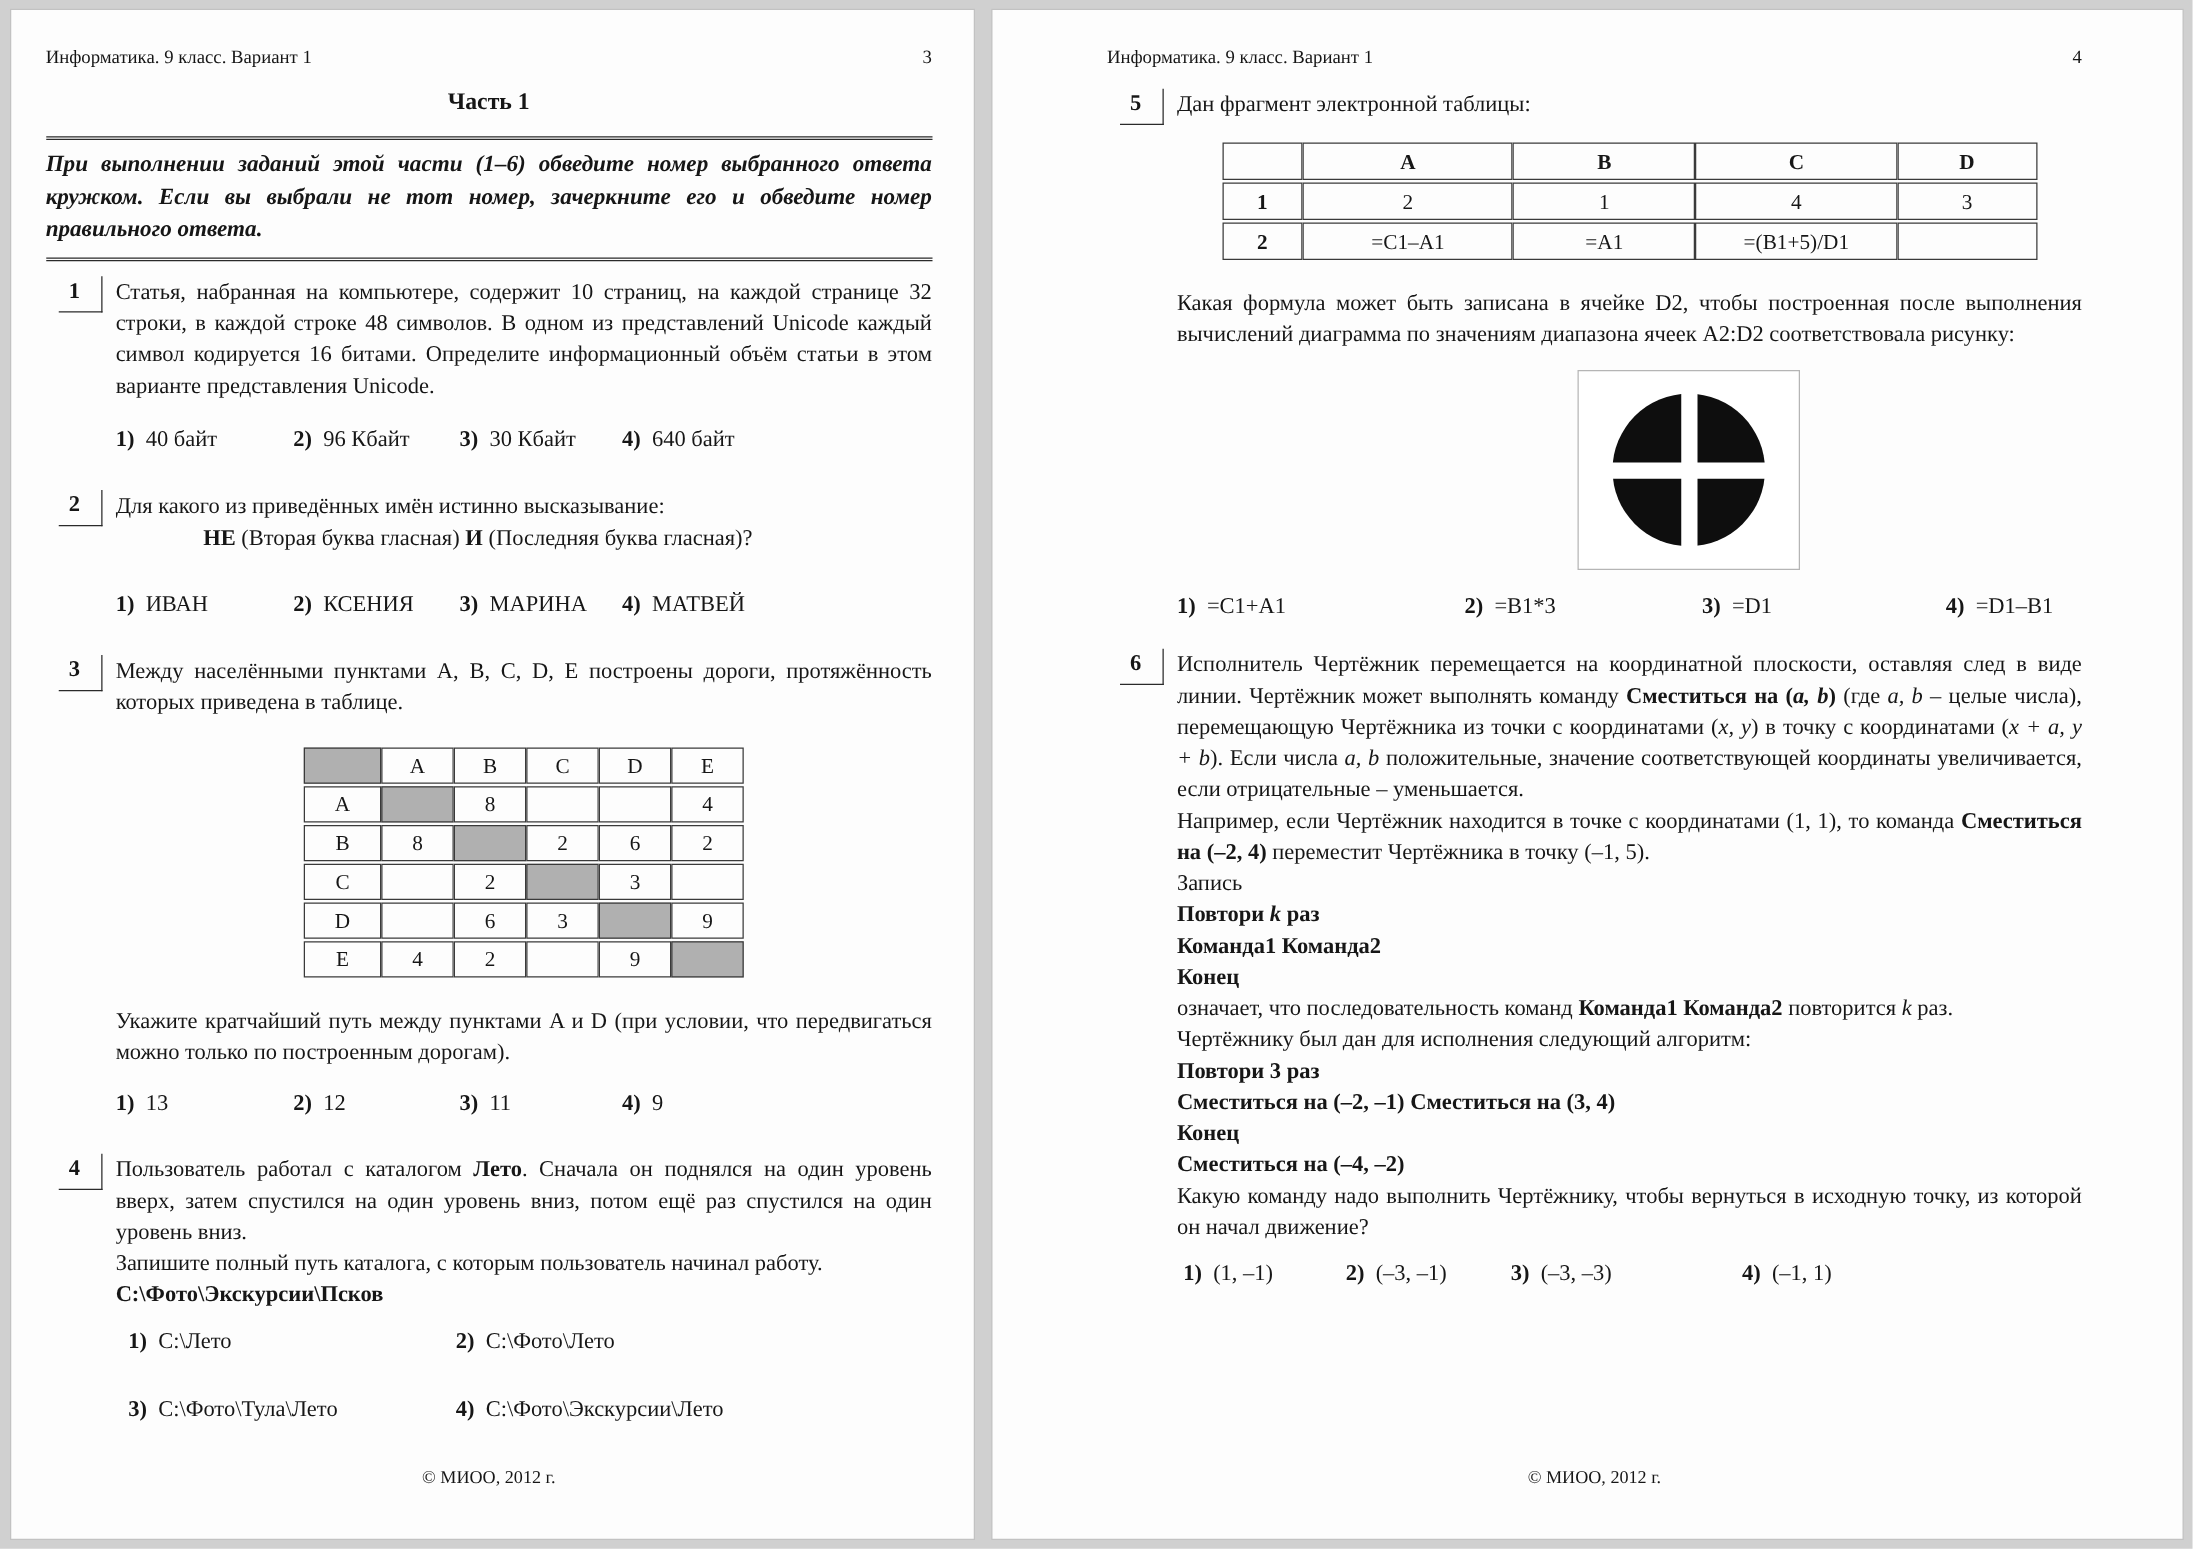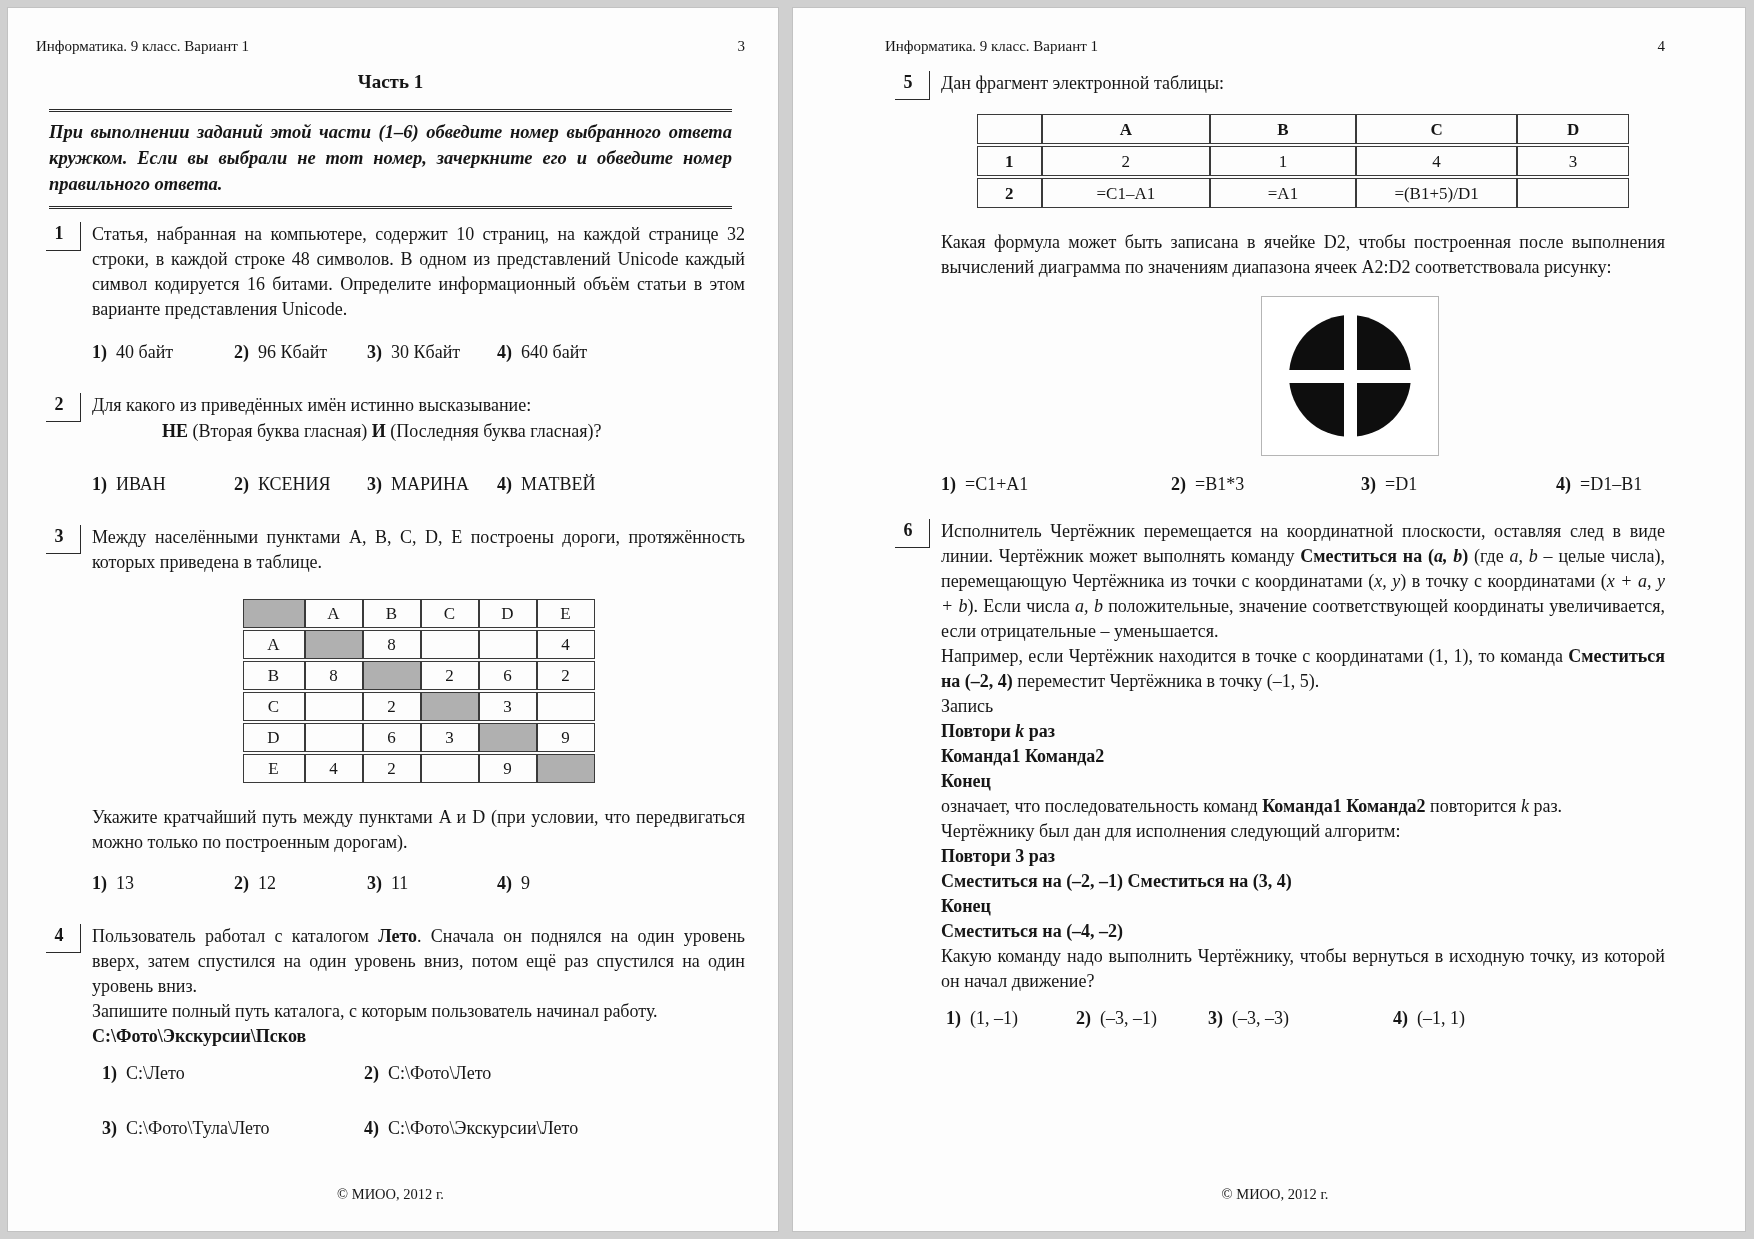--- a/index.html
+++ b/index.html
@@ -2,32 +2,32 @@
 <html><head>
 <meta charset="utf-8">
 <style>
   html,body{margin:0;padding:0;}
   body{
     width:1754px;height:1239px;overflow:hidden;
     background:#d0d0d0;
     font-family:"Liberation Serif","DejaVu Serif",serif;
     color:#161616;
   }
-  .spread{display:flex;gap:15px;padding:8px;}
+  .spread{display:flex;gap:15px;padding:8px;justify-content:center;}
   .page{
     background:#fdfdfd;height:1223px;box-sizing:border-box;position:relative;
     overflow:hidden;box-shadow:0 0 0 1px #c2c2c2;
   }
   .page-left{width:770px;padding:30px 33px 0 28px;}
   .page-right{width:952px;padding:30px 80px 0 92px;}
   .pg-header{display:flex;justify-content:space-between;font-size:15px;margin-bottom:16px;}
   .part-title{text-align:center;font-weight:bold;font-size:19px;margin:12px 0 16px;}
   .instruction{
     font-weight:bold;font-style:italic;text-align:justify;
-    font-size:18.5px;line-height:26px;margin:13px;
+    font-size:18.5px;line-height:26px;margin:0;
     border-top:3px double #2a2a2a;border-bottom:3px double #2a2a2a;
     padding:7px 0 9px;
   }
   .question{display:flex;margin-top:28px;}
   .q1st{margin-top:12px;}
   .qnum{flex:none;width:56px;}
   .qnum-box{
     width:26px;text-align:center;font-weight:700;font-size:18px;
     border-right:1.5px solid #2a2a2a;border-bottom:1.5px solid #2a2a2a;
     padding:1px 8px 6px 0;margin-left:10px;
@@ -63,21 +63,21 @@
     position:relative;margin:16px 0 0 320px;
   }
   .pie{
     position:absolute;left:50%;top:50%;width:122px;height:122px;
     margin:-61px 0 0 -61px;border-radius:50%;background:#0e0e0e;
   }
   .bar-v{position:absolute;left:50%;top:5px;bottom:5px;width:13px;margin-left:-6px;background:#fff;}
   .bar-h{position:absolute;top:50%;left:5px;right:5px;height:13px;margin-top:-6px;background:#fff;}
   .algo{margin:0;}
   .pg-footer{
-    position:absolute;bottom:28px;left:0;right:0;
+    position:absolute;bottom:40px;left:0;right:0;
     text-align:center;font-size:14.5px;
   }
   .pf-left{left:28px;width:709px;right:auto;}
   .pf-right{left:92px;width:780px;right:auto;}
 </style>
 </head>
 <body>
 
 <div class="spread">
 

